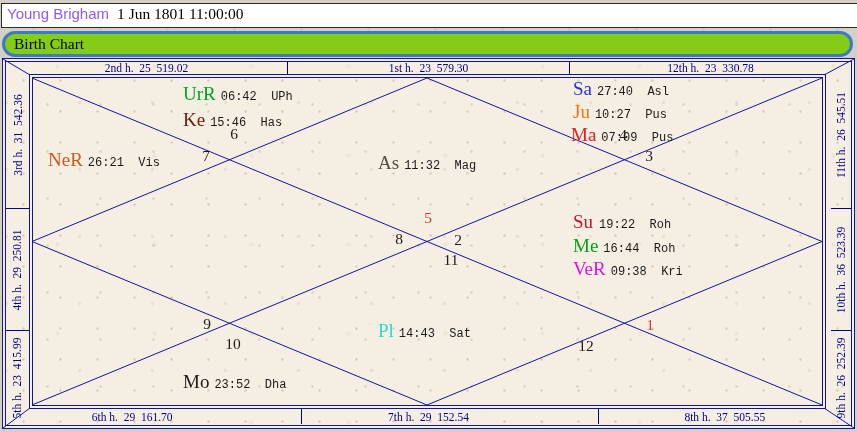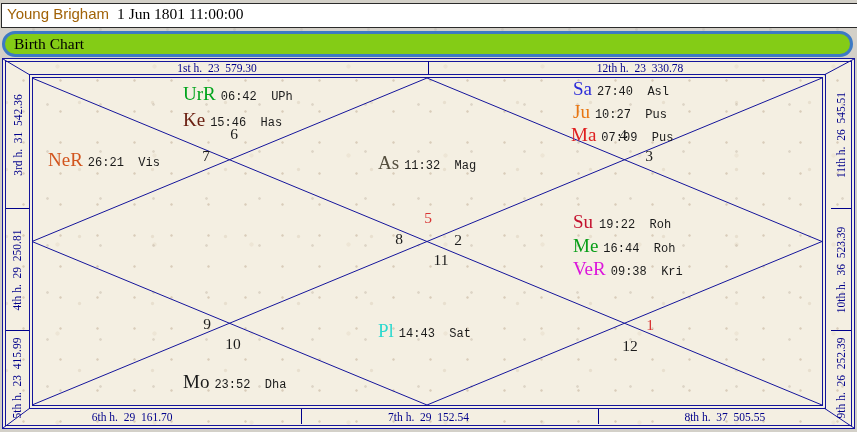--- a/index.html
+++ b/index.html
@@ -20,21 +20,21 @@
       radial-gradient(circle, rgba(168,140,104,0.16) 1.2px, transparent 2.2px),
       radial-gradient(circle, rgba(190,160,120,0.12) 1.6px, transparent 2.6px);
     background-size:37px 31px, 53px 47px, 73px 67px, 97px 89px;
     background-position:3px 7px, 19px 23px, 41px 11px, 7px 53px;
   }
   #title-bar{
     position:absolute;left:1px;top:3px;width:851px;height:22px;
     background:#ffffff;border:1px solid #2b2b2b;
     display:flex;align-items:baseline;gap:8px;padding:1px 0 0 5px;
   }
-  #title-bar .name{font-family:"Liberation Sans","DejaVu Sans",sans-serif;font-size:15px;color:#a16207;}
+  #title-bar .name{font-family:"Liberation Sans","DejaVu Sans",sans-serif;font-size:15px;color:#8b5cf6;}
   #title-bar .dt{font-family:"Liberation Serif","DejaVu Serif",serif;font-size:15.5px;color:#000;white-space:pre;}
   #tab-bar{
     position:absolute;left:2px;top:31px;width:845px;height:20px;
     background:#84cc16;border:3px solid #3d7ac4;border-radius:13px;
     display:flex;align-items:center;
   }
   #tab-bar .tab-label{font-size:15.5px;color:#000;padding-left:9px;}
   #chart-frame{
     position:absolute;left:2px;top:58px;width:853px;height:371px;
   }
@@ -95,20 +95,23 @@
 
       <line x1="425" y1="20" x2="30" y2="183.5"></line>
       <line x1="30" y1="183.5" x2="425" y2="347"></line>
       <line x1="425" y1="347" x2="820" y2="183.5"></line>
       <line x1="820" y1="183.5" x2="425" y2="20"></line>
     </g>
   </svg>
 
   <div id="strip-top" class="strip">
     <div class="cell">
+        <span>2nd h.  25  519.02</span>
+      </div>
+    <div class="cell">
         <span>1st h.  23  579.30</span>
       </div>
     <div class="cell">
         <span>12th h.  23  330.78</span>
       </div>
   </div>
 
   <div id="strip-bottom" class="strip">
     <div class="cell">
         <span>6th h.  29  161.70</span>
@@ -144,27 +147,27 @@
         <span>9th h.  26  252.39</span>
       </div>
   </div>
 
   <div id="chart-layer">
       <div class="house-num" style="left: 232px; top: 76px; color: rgb(28, 28, 28);">6</div>
       <div class="house-num" style="left: 204px; top: 98px; color: rgb(28, 28, 28);">7</div>
       <div class="house-num" style="left: 426px; top: 160px; color: rgb(217, 52, 52);">5</div>
       <div class="house-num" style="left: 397px; top: 181px; color: rgb(28, 28, 28);">8</div>
       <div class="house-num" style="left: 456px; top: 182px; color: rgb(28, 28, 28);">2</div>
-      <div class="house-num" style="left: 439px; top: 202px; color: rgb(28, 28, 28);">11</div>
+      <div class="house-num" style="left: 449px; top: 202px; color: rgb(28, 28, 28);">11</div>
       <div class="house-num" style="left: 621px; top: 77px; color: rgb(28, 28, 28);">4</div>
       <div class="house-num" style="left: 647px; top: 98px; color: rgb(28, 28, 28);">3</div>
       <div class="house-num" style="left: 205px; top: 266px; color: rgb(28, 28, 28);">9</div>
       <div class="house-num" style="left: 231px; top: 286px; color: rgb(28, 28, 28);">10</div>
       <div class="house-num" style="left: 648px; top: 267px; color: rgb(217, 52, 52);">1</div>
-      <div class="house-num" style="left: 628px; top: 288px; color: rgb(28, 28, 28);">12</div>
+      <div class="house-num" style="left: 584px; top: 288px; color: rgb(28, 28, 28);">12</div>
       <div class="planet" style="left: 181px; top: 26px;">
         <span class="abbr" style="color: rgb(0, 164, 28);">UrR</span>
         <span class="det">06:42  UPh</span>
       </div>
       <div class="planet" style="left: 181px; top: 52px;">
         <span class="abbr" style="color: rgb(107, 32, 18);">Ke</span>
         <span class="det">15:46  Has</span>
       </div>
       <div class="planet" style="left: 46px; top: 92px;">
         <span class="abbr" style="color: rgb(210, 85, 30);">NeR</span>

